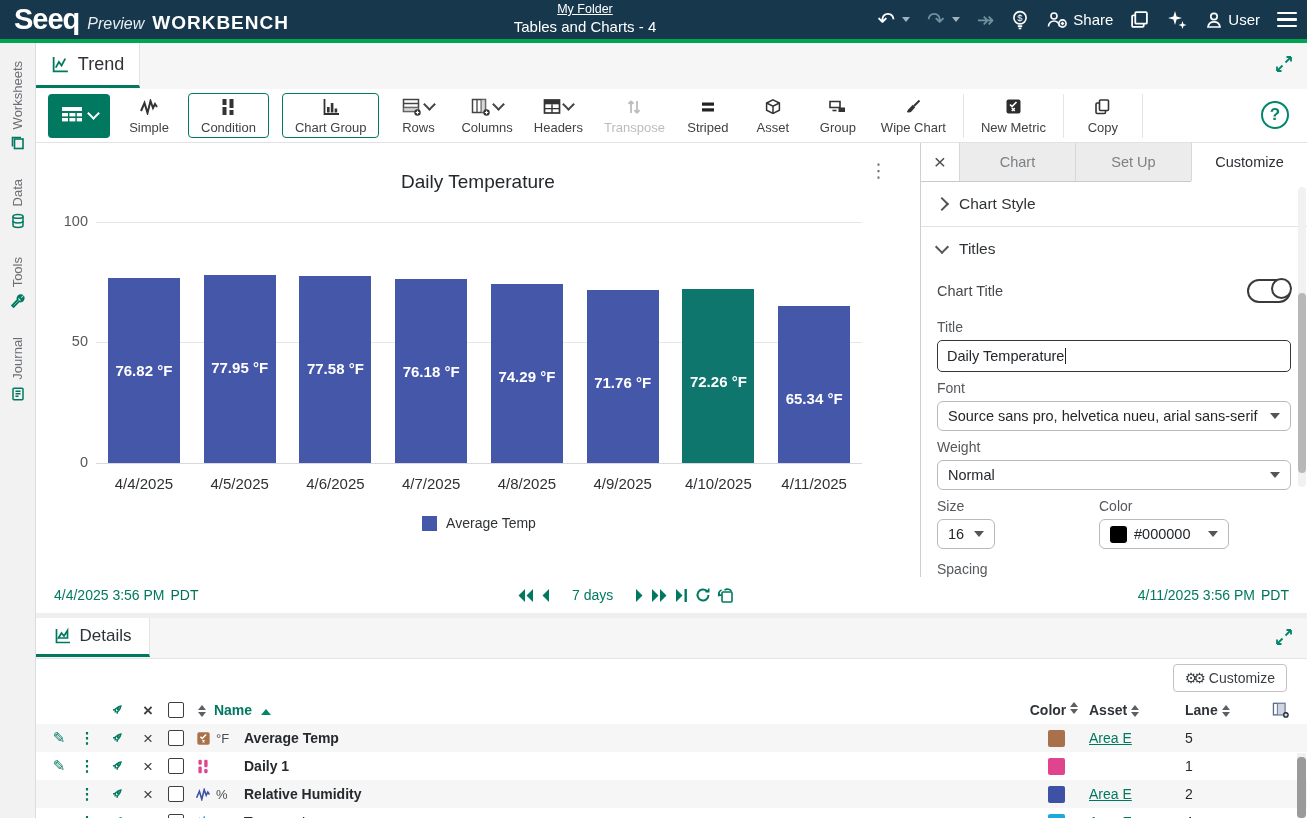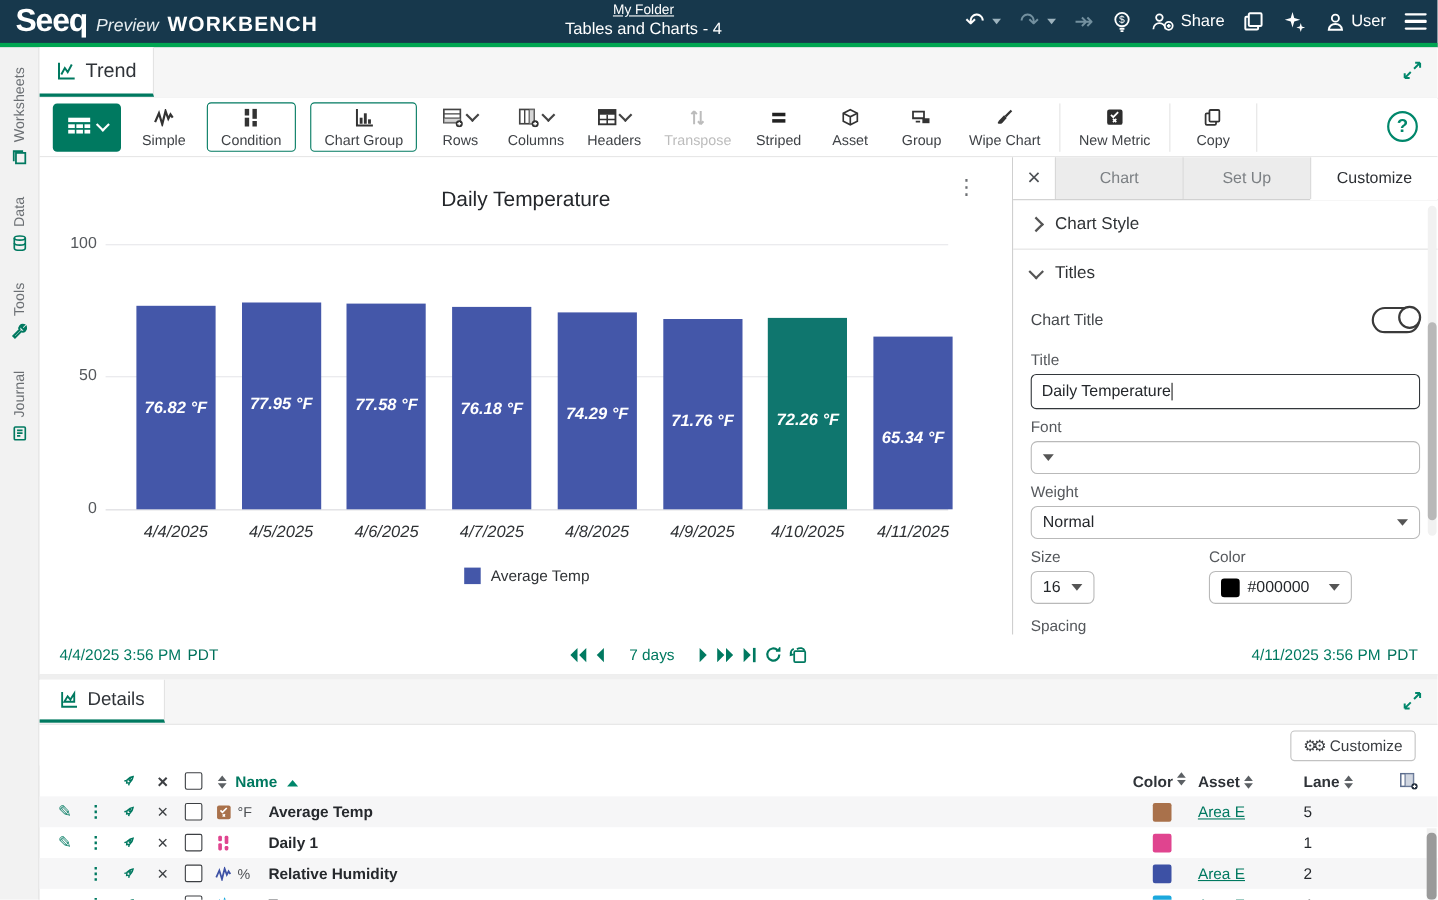--- a/index.html
+++ b/index.html
@@ -43,21 +43,21 @@
   .tdiv{width:1px;height:44px;background:#e4e4e4;}
   .help{position:absolute;right:18px;top:58px;width:28px;height:28px;border-radius:50%;border:2.5px solid #00876b;color:#00876b;display:flex;align-items:center;justify-content:center;font-size:17px;font-weight:700;cursor:pointer;box-sizing:border-box;}
   
   .chart-region{position:absolute;left:0;top:100px;width:884px;height:434px;background:#fff;}
   .chart-title{position:absolute;left:0;top:28px;width:100%;text-align:center;font-size:19px;color:#24272b;}
   .chart-menu{position:absolute;right:32px;top:18px;font-size:19px;color:#6c6f73;cursor:pointer;line-height:1;}
   .ytick{position:absolute;width:44px;text-align:right;font-size:14.5px;color:#55585c;}
   .plot{position:absolute;left:60px;top:79px;width:766px;height:241px;}
   .grid{position:absolute;left:0;width:100%;height:0;border-top:1px solid #e7e7ea;}
   .grid.axis{border-top:1px solid #d9d9dd;}
-  .slots{position:absolute;left:16px;top:0;width:100%;height:100%;display:flex;font-style:italic;}
+  .slots{position:absolute;left:0;top:0;width:100%;height:100%;display:flex;}
   .slot{flex:1;position:relative;height:100%;}
   .bar{position:absolute;bottom:0;left:50%;transform:translateX(-50%);width:72px;background:#4457a9;}
   .bar-label{position:absolute;top:84px;left:0;width:100%;text-align:center;color:#fff;font-size:15px;font-weight:700;white-space:nowrap;}
   .x-label{position:absolute;top:calc(100% + 12px);left:0;width:100%;text-align:center;font-size:15px;color:#2e3134;}
   .legend{position:absolute;left:0;top:372px;width:766px;margin-left:60px;display:flex;align-items:center;justify-content:center;gap:9px;font-size:14px;color:#303336;}
   .legend .sw{width:15px;height:15px;background:#4457a9;}
   
   .panel{position:absolute;left:884px;top:100px;width:387px;height:434px;background:#fff;border-left:1px solid #cfcfcf;box-sizing:border-box;}
   .ptabs{display:flex;height:38px;border-bottom:1px solid #c9c9c9;align-items:stretch;}
   .pclose{width:38px;display:flex;align-items:center;justify-content:center;font-size:21px;color:#4b4f53;cursor:pointer;background:#fff;}
@@ -486,20 +486,21 @@
             <span class="knob"></span>
           </span>
       </div>
       <div class="plabel">Title</div>
       <div class="tinput">
           <span>Daily Temperature</span>
           <span class="cursorline"></span>
         </div>
       <div class="plabel">Font</div>
       <div class="pselect">
+          <span>Source sans pro, helvetica nueu, arial sans-serif</span>
           <span class="dtri"></span>
         </div>
       <div class="plabel">Weight</div>
       <div class="pselect">
           <span>Normal</span>
           <span class="dtri"></span>
         </div>
       <div class="two-col">
         <div class="col-size">
           <div class="plabel">Size</div>

